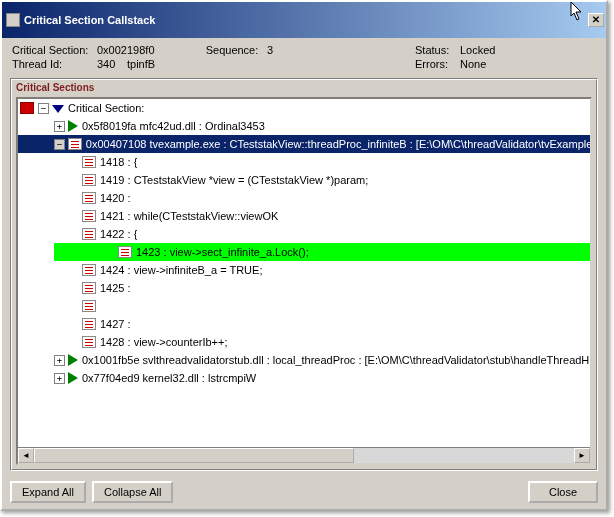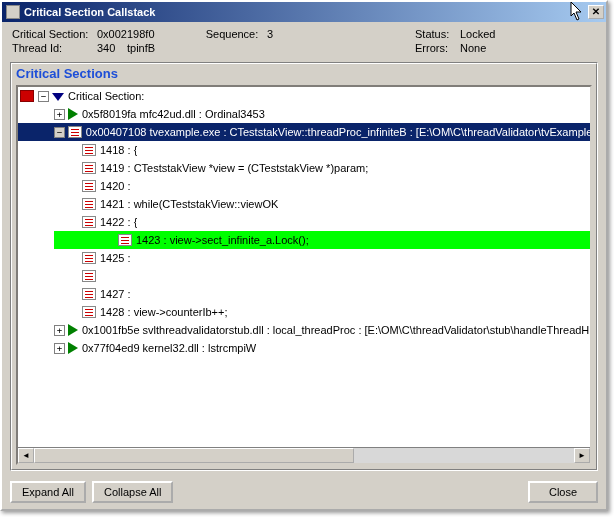--- a/index.html
+++ b/index.html
@@ -16,21 +16,21 @@
   .window {
     width: 608px;
     height: 511px;
     background: #d4d0c8;
     border: 2px outset #fff;
     box-shadow: 2px 2px 4px rgba(0,0,0,0.4);
     display: flex;
     flex-direction: column;
   }
   .titlebar {
-    height: 20px;
+    height: 36px;
     background: linear-gradient(to right, #0a246a 0%, #a6caf0 100%);
     color: #fff;
     display: flex;
     align-items: center;
     padding: 0 2px 0 4px;
     font-weight: bold;
     font-size: 11px;
   }
   .titlebar .title-icon {
     width: 14px; height: 14px;
@@ -74,23 +74,23 @@
     border: 1px solid #fff;
     border-right-color: #808080;
     border-bottom-color: #808080;
     padding: 0;
     flex: 1;
     display: flex;
     flex-direction: column;
   }
   .group-title {
     font-weight: bold;
-    font-size: 13px;
+    font-size: 10px;
     padding: 2px 4px 4px 4px;
-    color: #1d4ed8;
+    color: #7f1d1d;
   }
   .tree-viewport {
     flex: 1;
     background: #fff;
     border: 2px inset #d4d0c8;
     margin: 0 4px 4px 4px;
     overflow: hidden;
     position: relative;
     display: flex;
     flex-direction: column;
@@ -301,20 +301,25 @@
             <span class="row-text">1422 :     {</span>
           </div>
           <div class="tree-row sel-green">
             <span class="indent" style="width:62px"></span>
             <span class="node-icon icon-file"></span>
             <span class="row-text">1423 :         view-&gt;sect_infinite_a.Lock();</span>
           </div>
           <div class="tree-row">
             <span class="indent" style="width:62px"></span>
             <span class="node-icon icon-file"></span>
+            <span class="row-text">1424 :         view-&gt;infiniteB_a = TRUE;</span>
+          </div>
+          <div class="tree-row">
+            <span class="indent" style="width:62px"></span>
+            <span class="node-icon icon-file"></span>
             <span class="row-text">1425 :</span>
           </div>
           <div class="tree-row">
             <span class="indent" style="width:62px"></span>
             <span class="node-icon icon-file"></span>
           </div>
           <div class="tree-row">
             <span class="indent" style="width:62px"></span>
             <span class="node-icon icon-file"></span>
             <span class="row-text">1427 :</span>

